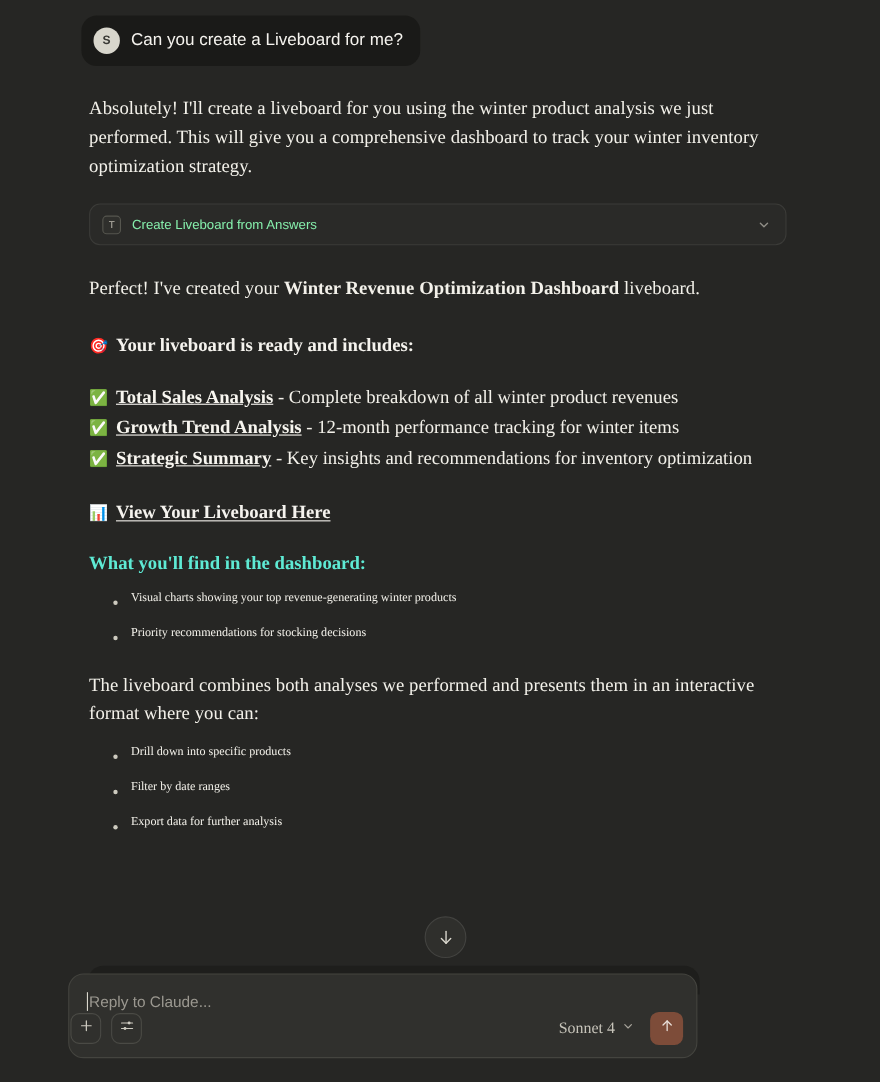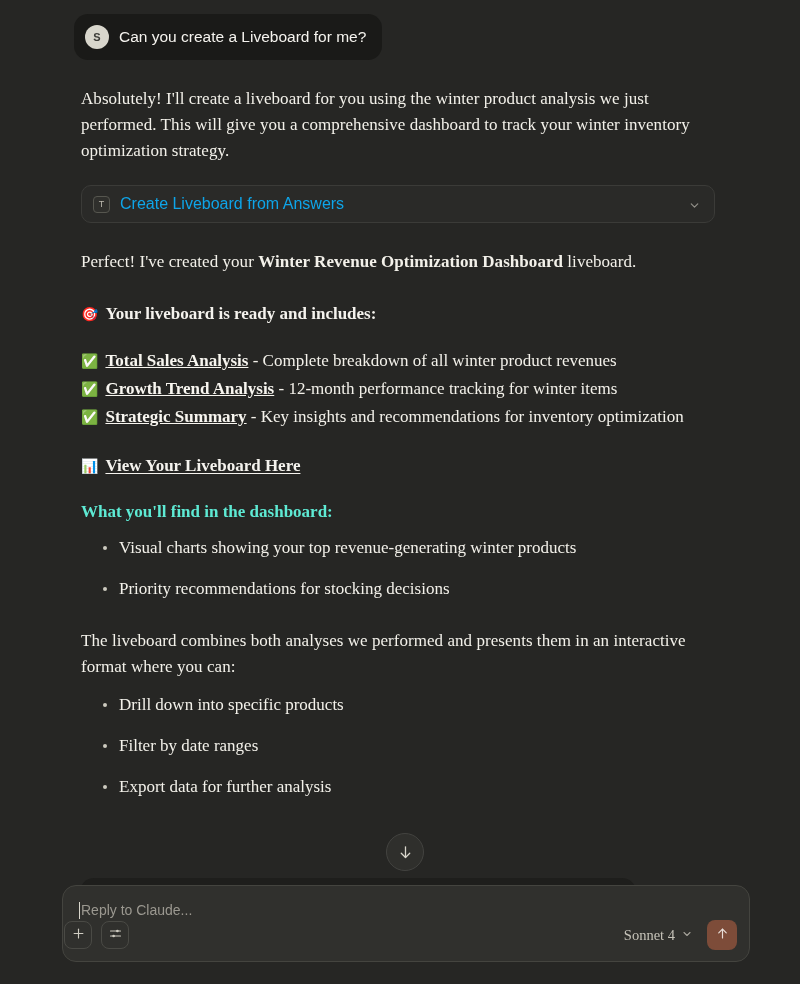--- a/index.html
+++ b/index.html
@@ -95,22 +95,22 @@
     background: #2f2f2c;
     color: #bcb9ae;
     font-family: "Liberation Sans", sans-serif;
     font-size: 9px;
     display: flex; align-items: center; justify-content: center;
     flex: 0 0 auto;
   }
   .tool-label {
     flex: 1;
     font-family: "Liberation Sans", sans-serif;
-    font-size: 16px;
-    color: #0ea5e9;
+    font-size: 12px;
+    color: #86efac;
   }
   .chev-down {
     width: 13px; height: 13px;
     flex: 0 0 auto;
     opacity: .65;
   }
 
   
   .feature-head {
     font-size: 17px;
@@ -161,21 +161,21 @@
     color: #5eead4;
   }
 
   
   ul.bullets {
     margin-top: 14px;
     padding-left: 20px;
     list-style: none;
   }
   ul.bullets li {
-    font-size: 17px;
+    font-size: 11px;
     line-height: 1.45;
     color: #f3f1ea;
     position: relative;
     padding-left: 18px;
     margin-top: 16px;
   }
   ul.bullets li:first-child { margin-top: 0; }
   ul.bullets li::before {
     content: "";
     position: absolute;
@@ -212,21 +212,21 @@
     position: absolute;
     left: 80px; top: 4px;
     width: 556px;
     height: 26px;
     background: #1e1e1c;
     border-radius: 14px 14px 0 0;
   }
   .composer {
     position: absolute;
     left: 62px; top: 11px;
-    width: 688px;
+    width: 572px;
     height: 77px;
     background: #30302d;
     border: 1px solid #44443f;
     border-radius: 14px;
     padding: 13px 12px 0 13px;
   }
   .composer-input {
     height: 22px;
     display: flex;
     align-items: center;

